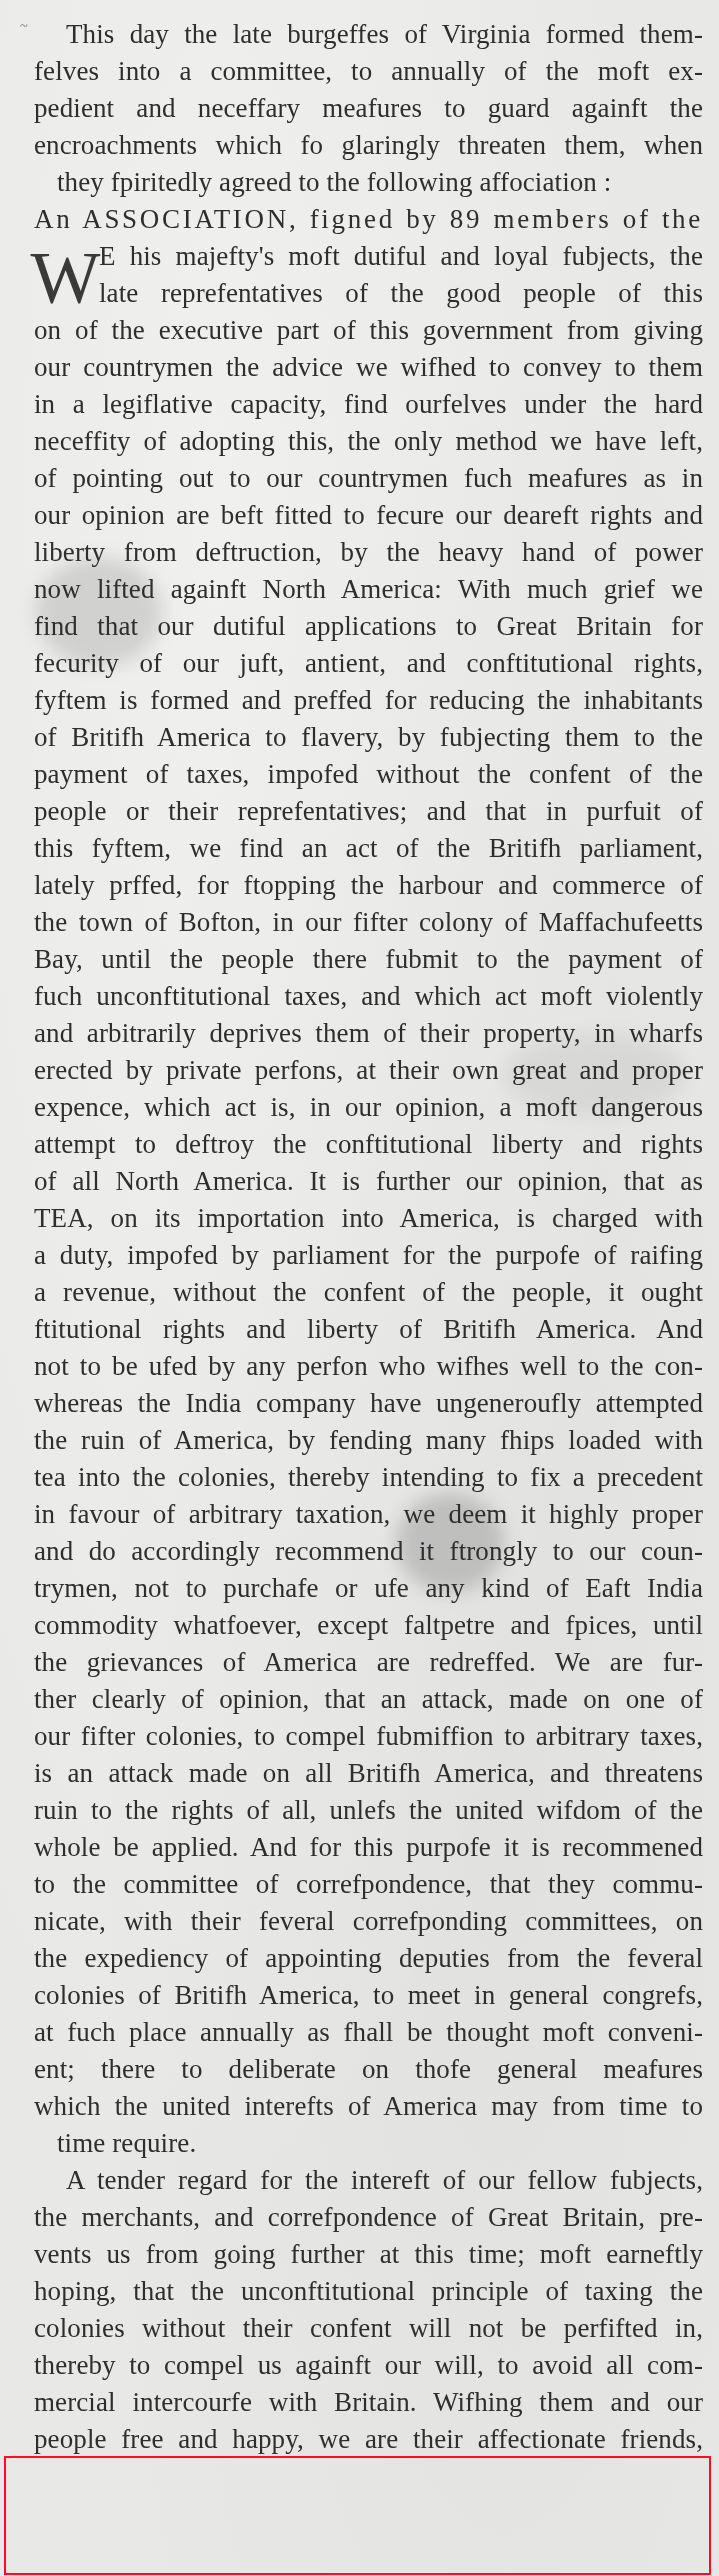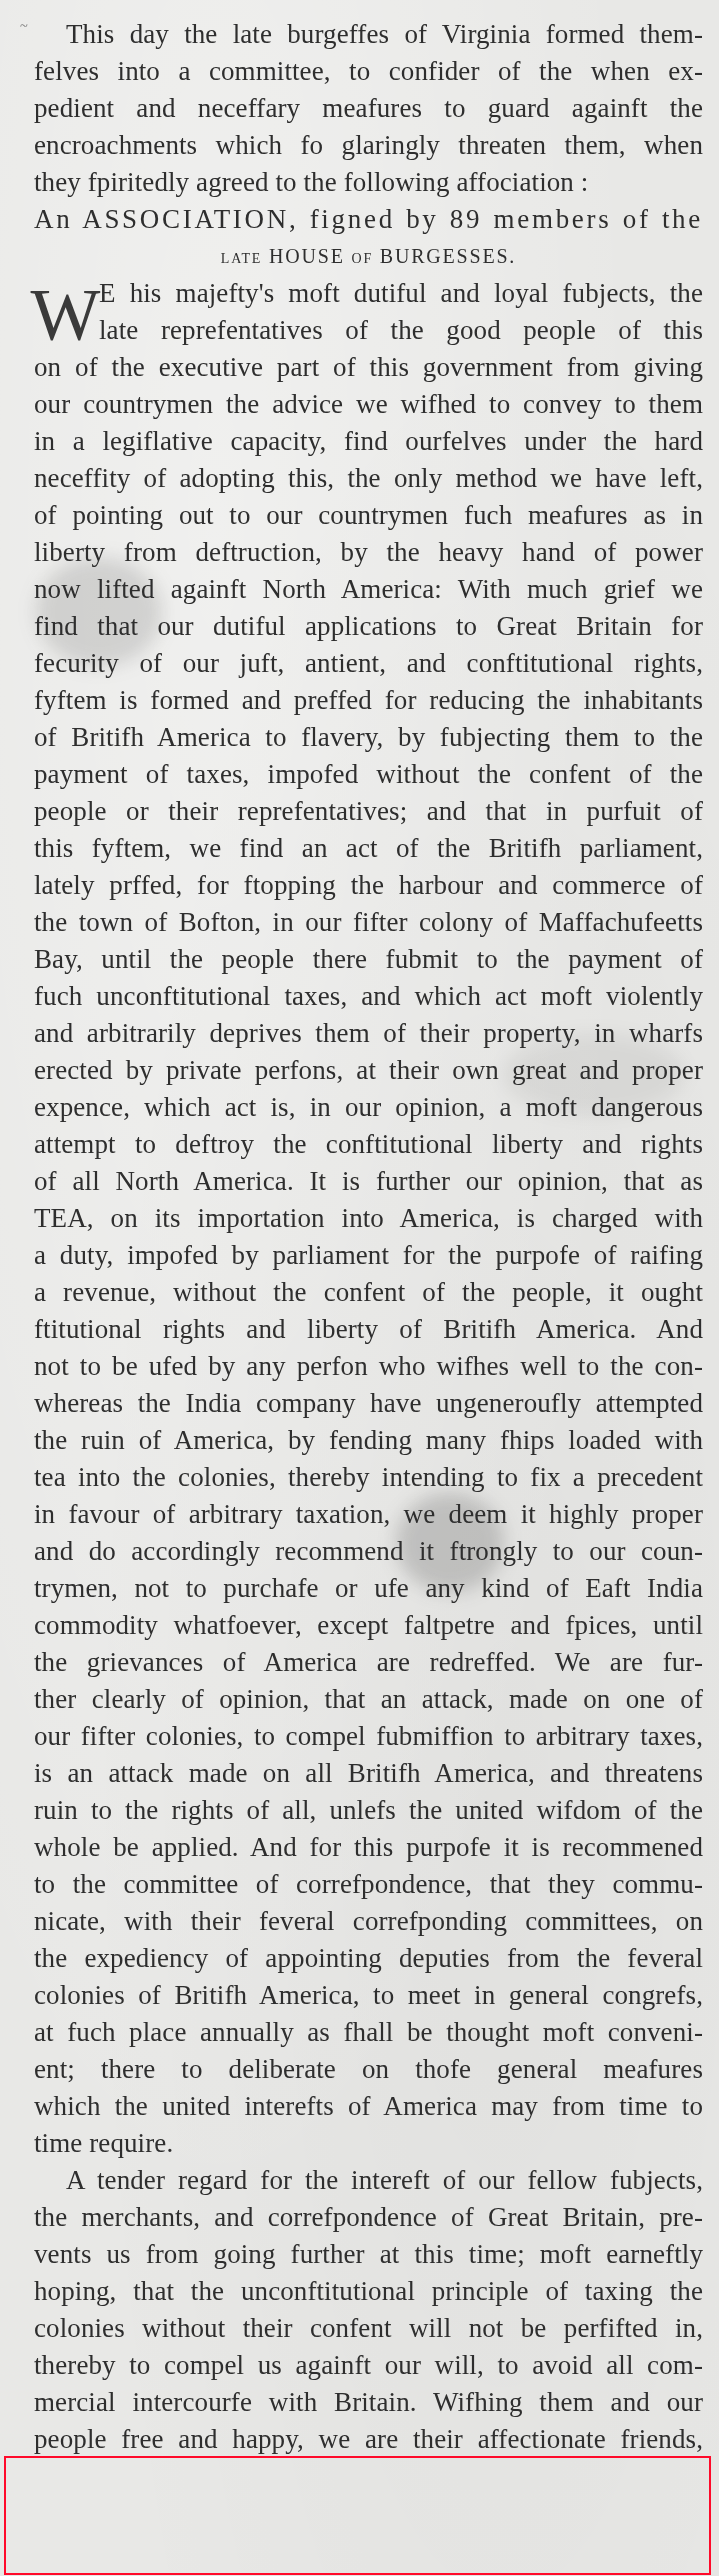--- a/index.html
+++ b/index.html
@@ -39,21 +39,21 @@
     .line {
       display: block;
       height: 37px;
       line-height: 37px;
       font-size: 27px;
       white-space: nowrap;
       text-align: justify;
       text-align-last: justify;
       letter-spacing: 0.1px;
     }
-    .line.last { text-align-last: left; }
+    .line.last { text-align-last: left; margin-left: 23px; }
     .line.indent { padding-left: 32px; }
     .line.center { text-align: center; text-align-last: center; }
     .smallcaps { font-variant: small-caps; letter-spacing: 1.8px; }
     .caps-title { letter-spacing: 2.7px; }
     .dropcap-wrap { position: relative; }
     .dropcap {
       position: absolute;
       left: -3.6px;
       top: 3.6px;
       font-size: 74px;
@@ -84,43 +84,43 @@
   <div class="smudge" style="left:36px;top:558px;width:126px;height:108px;"></div>
   <div class="smudge" style="left:396px;top:1493px;width:108px;height:99px;background:rgba(60,60,60,0.22);"></div>
   <div class="smudge" style="left:504px;top:1034px;width:180px;height:81px;background:rgba(0,0,0,0.06);"></div>
   <span class="mark" style="left:20px;top:18px;">~</span>
 </div>
 
 <div class="column">
 
   <div>
     <span class="line indent">This day the late burgeffes of Virginia formed them-</span>
-    <span class="line">felves into a committee, to confider of the when ex-</span>
+    <span class="line">felves into a committee, to annually of the moft ex-</span>
     <span class="line">pedient and neceffary meafures to guard againft the</span>
     <span class="line">encroachments which fo glaringly threaten them, when</span>
     <span class="line last">they fpiritedly agreed to the following affociation :</span>
   </div>
 
   <div>
     <span class="line caps-title">An ASSOCIATION, figned by 89 members of the</span>
-    <span class="line center smallcaps" style="font-size:20px;">late HOUSE of BURGESSES.</span>
   </div>
 
   <div>
     <div class="dropcap-wrap">
       <span class="dropcap">W</span>
       <span class="line dc-line">E his majefty's moft dutiful and loyal fubjects, the</span>
       <span class="line dc-line">late reprefentatives of the good people of this</span>
     </div>
     <div id="assoc-lines">
         <span class="line">on of the executive part of this government from giving</span>
         <span class="line">our countrymen the advice we wifhed to convey to them</span>
         <span class="line">in a legiflative capacity, find ourfelves under the hard</span>
         <span class="line">neceffity of adopting this, the only method we have left,</span>
         <span class="line">of pointing out to our countrymen fuch meafures as in</span>
+        <span class="line">our opinion are beft fitted to fecure our deareft rights and</span>
         <span class="line">liberty from deftruction, by the heavy hand of power</span>
         <span class="line">now lifted againft North America: With much grief we</span>
         <span class="line">find that our dutiful applications to Great Britain for</span>
         <span class="line">fecurity of our juft, antient, and conftitutional rights,</span>
         <span class="line">fyftem is formed and preffed for reducing the inhabitants</span>
         <span class="line">of Britifh America to flavery, by fubjecting them to the</span>
         <span class="line">payment of taxes, impofed without the confent of the</span>
         <span class="line">people or their reprefentatives; and that in purfuit of</span>
         <span class="line">this fyftem, we find an act of the Britifh parliament,</span>
         <span class="line">lately prffed, for ftopping the harbour and commerce of</span>

